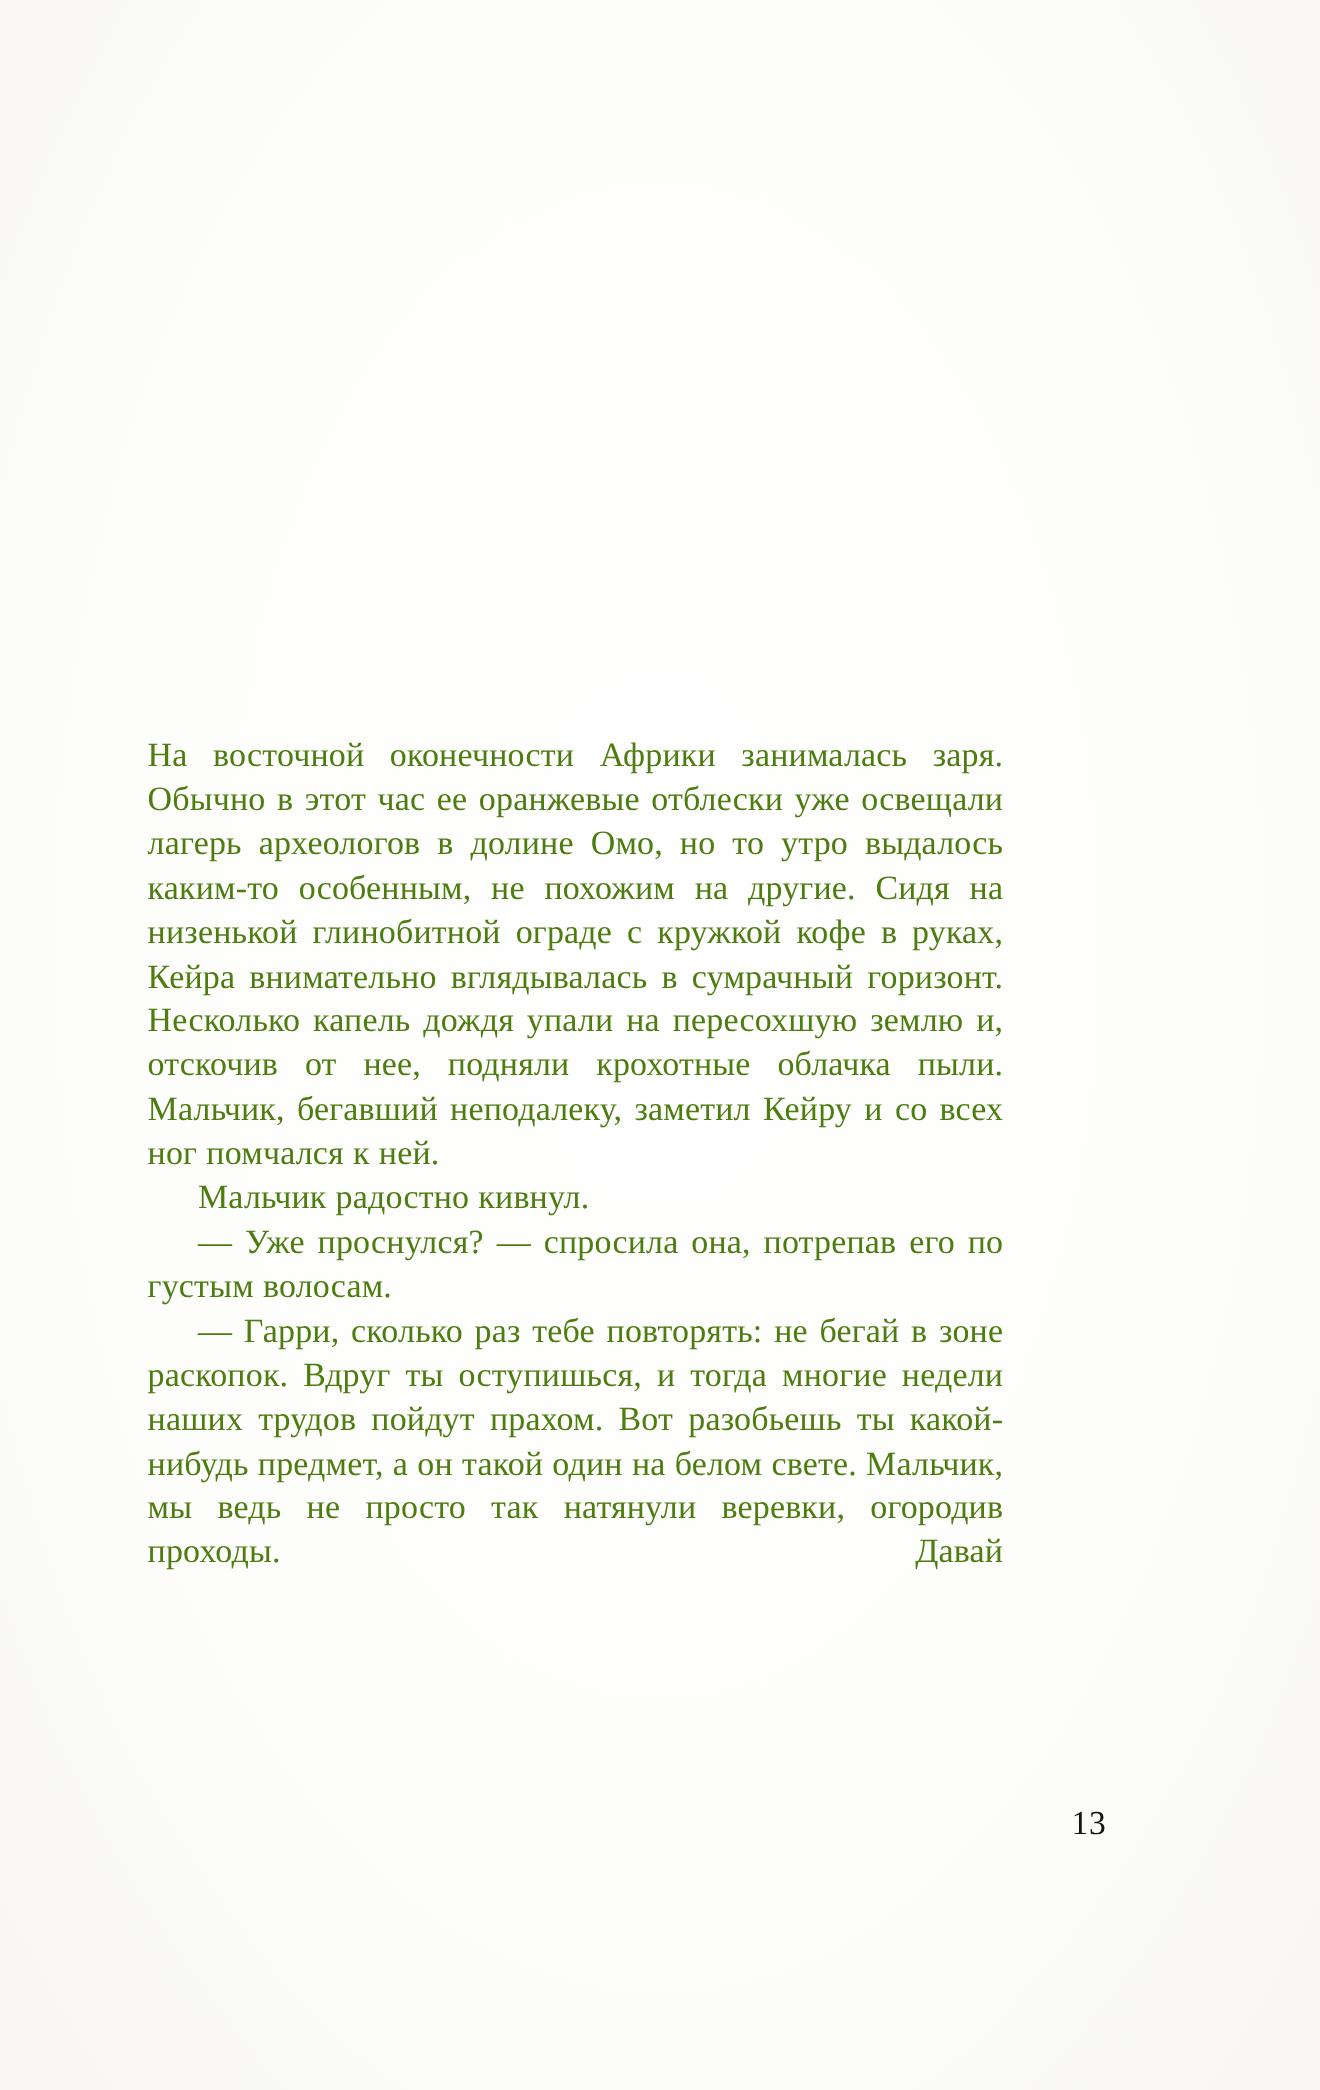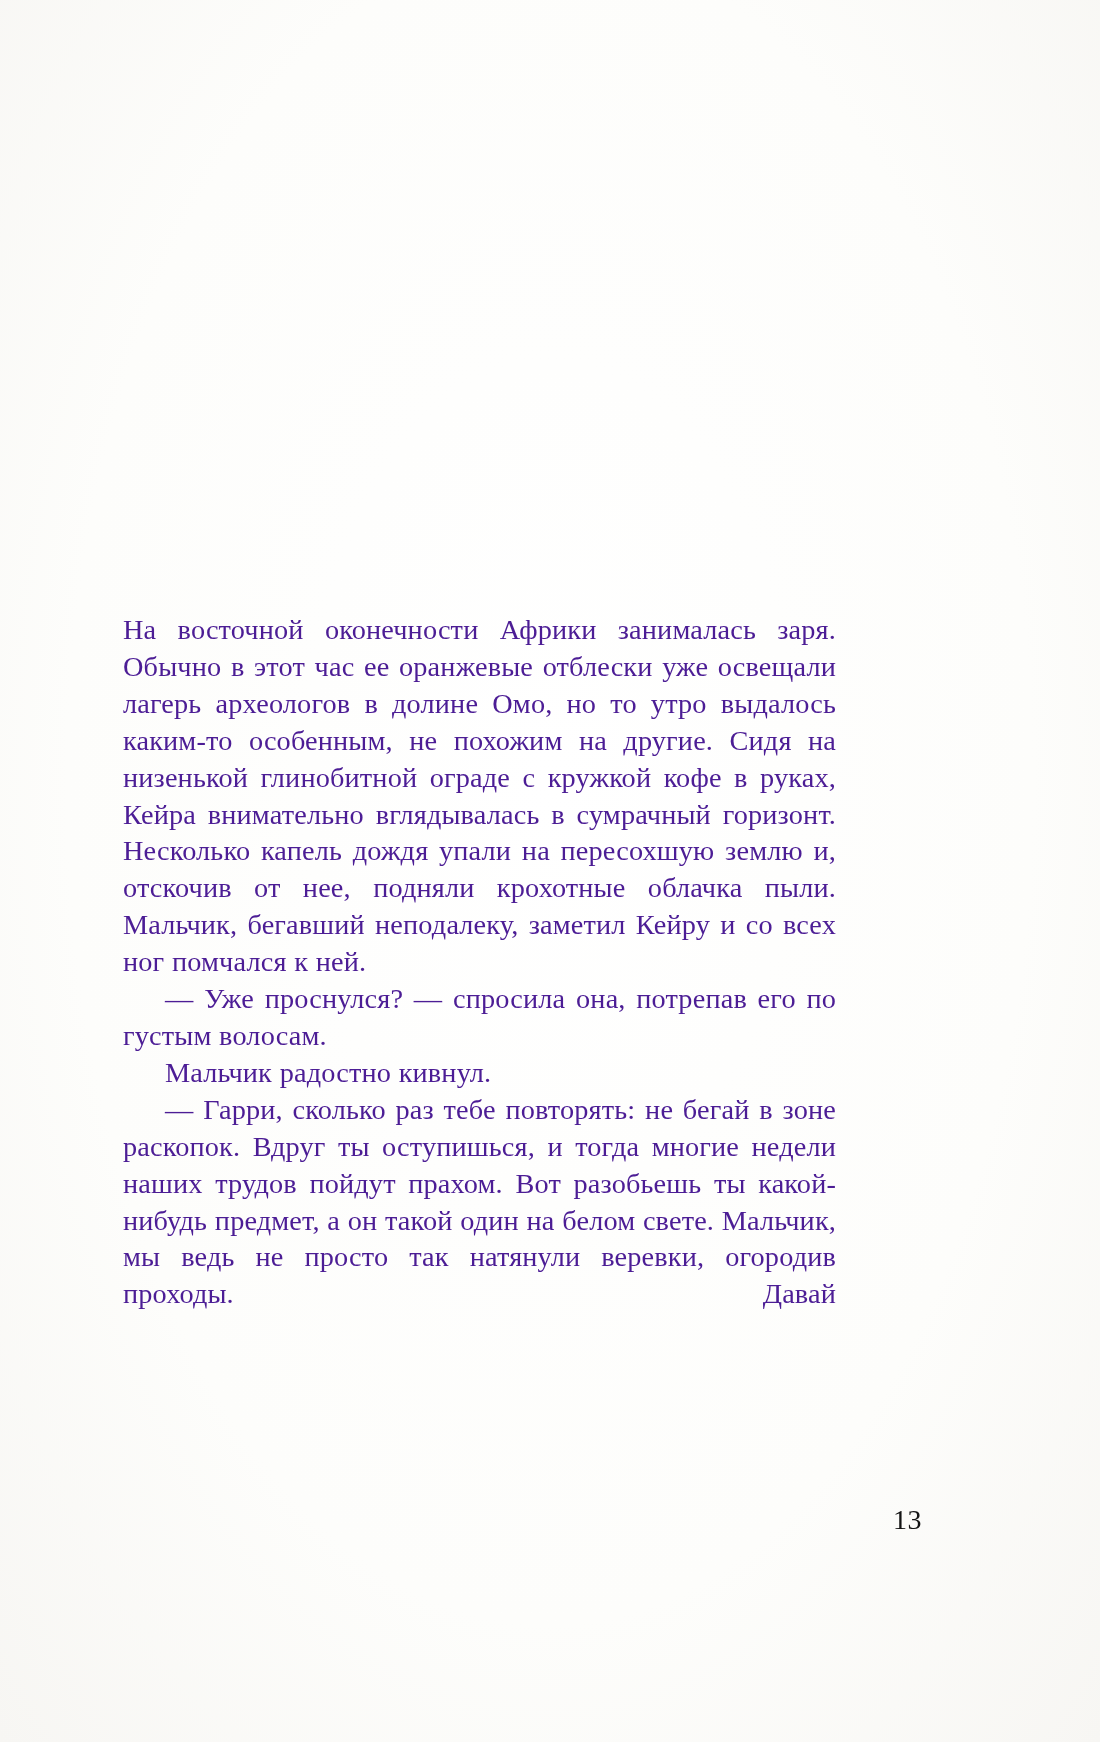--- a/index.html
+++ b/index.html
@@ -33,21 +33,21 @@
     left: 123px;
     top: 612px;
     width: 713px;
   }
 
   .para {
     margin: 0;
     font-family: "Liberation Serif", "DejaVu Serif", serif;
     font-size: 28.3px;
     line-height: 36.9px;
-    color: #4c1d95;
+    color: #4d7c0f;
     text-align: justify;
     text-justify: inter-word;
     letter-spacing: 0.15px;
     word-spacing: 0.4px;
     -webkit-font-smoothing: antialiased;
   }
 
   .para.first {
     text-indent: 0;
   }
@@ -82,22 +82,22 @@
 </head>
 <body>
 
 <div class="page">
 
   <div class="paper-texture"></div>
 
   <div class="text-block">
     <p class="para first">На восточной оконечности Африки занималась заря. Обычно в этот час ее оранжевые отблески уже освещали лагерь археологов в долине Омо, но то утро выдалось каким-то особенным, не похожим на другие. Сидя на низенькой глинобитной ограде с кружкой кофе в руках, Кейра внимательно вглядывалась в сумрачный горизонт. Несколько капель дождя упали на пересохшую землю и, отскочив от нее, подняли крохотные облачка пыли. Мальчик, бегавший неподалеку, заметил Кейру и со всех ног помчался к ней.</p>
 
+    <p class="para indent">Мальчик радостно кивнул.</p>
+
     <p class="para indent">— Уже проснулся? — спросила она, потрепав его по густым волосам.</p>
-
-    <p class="para indent">Мальчик радостно кивнул.</p>
 
     <p class="para indent continues">— Гарри, сколько раз тебе повторять: не бегай в зоне раскопок. Вдруг ты оступишься, и тогда многие недели наших трудов пойдут прахом. Вот разобьешь ты какой-нибудь предмет, а он такой один на белом свете. Мальчик, мы ведь не просто так натянули веревки, огородив проходы. Давай</p>
   </div>
 
   <div class="folio">13</div>
 
 </div>
 
 </body></html>

